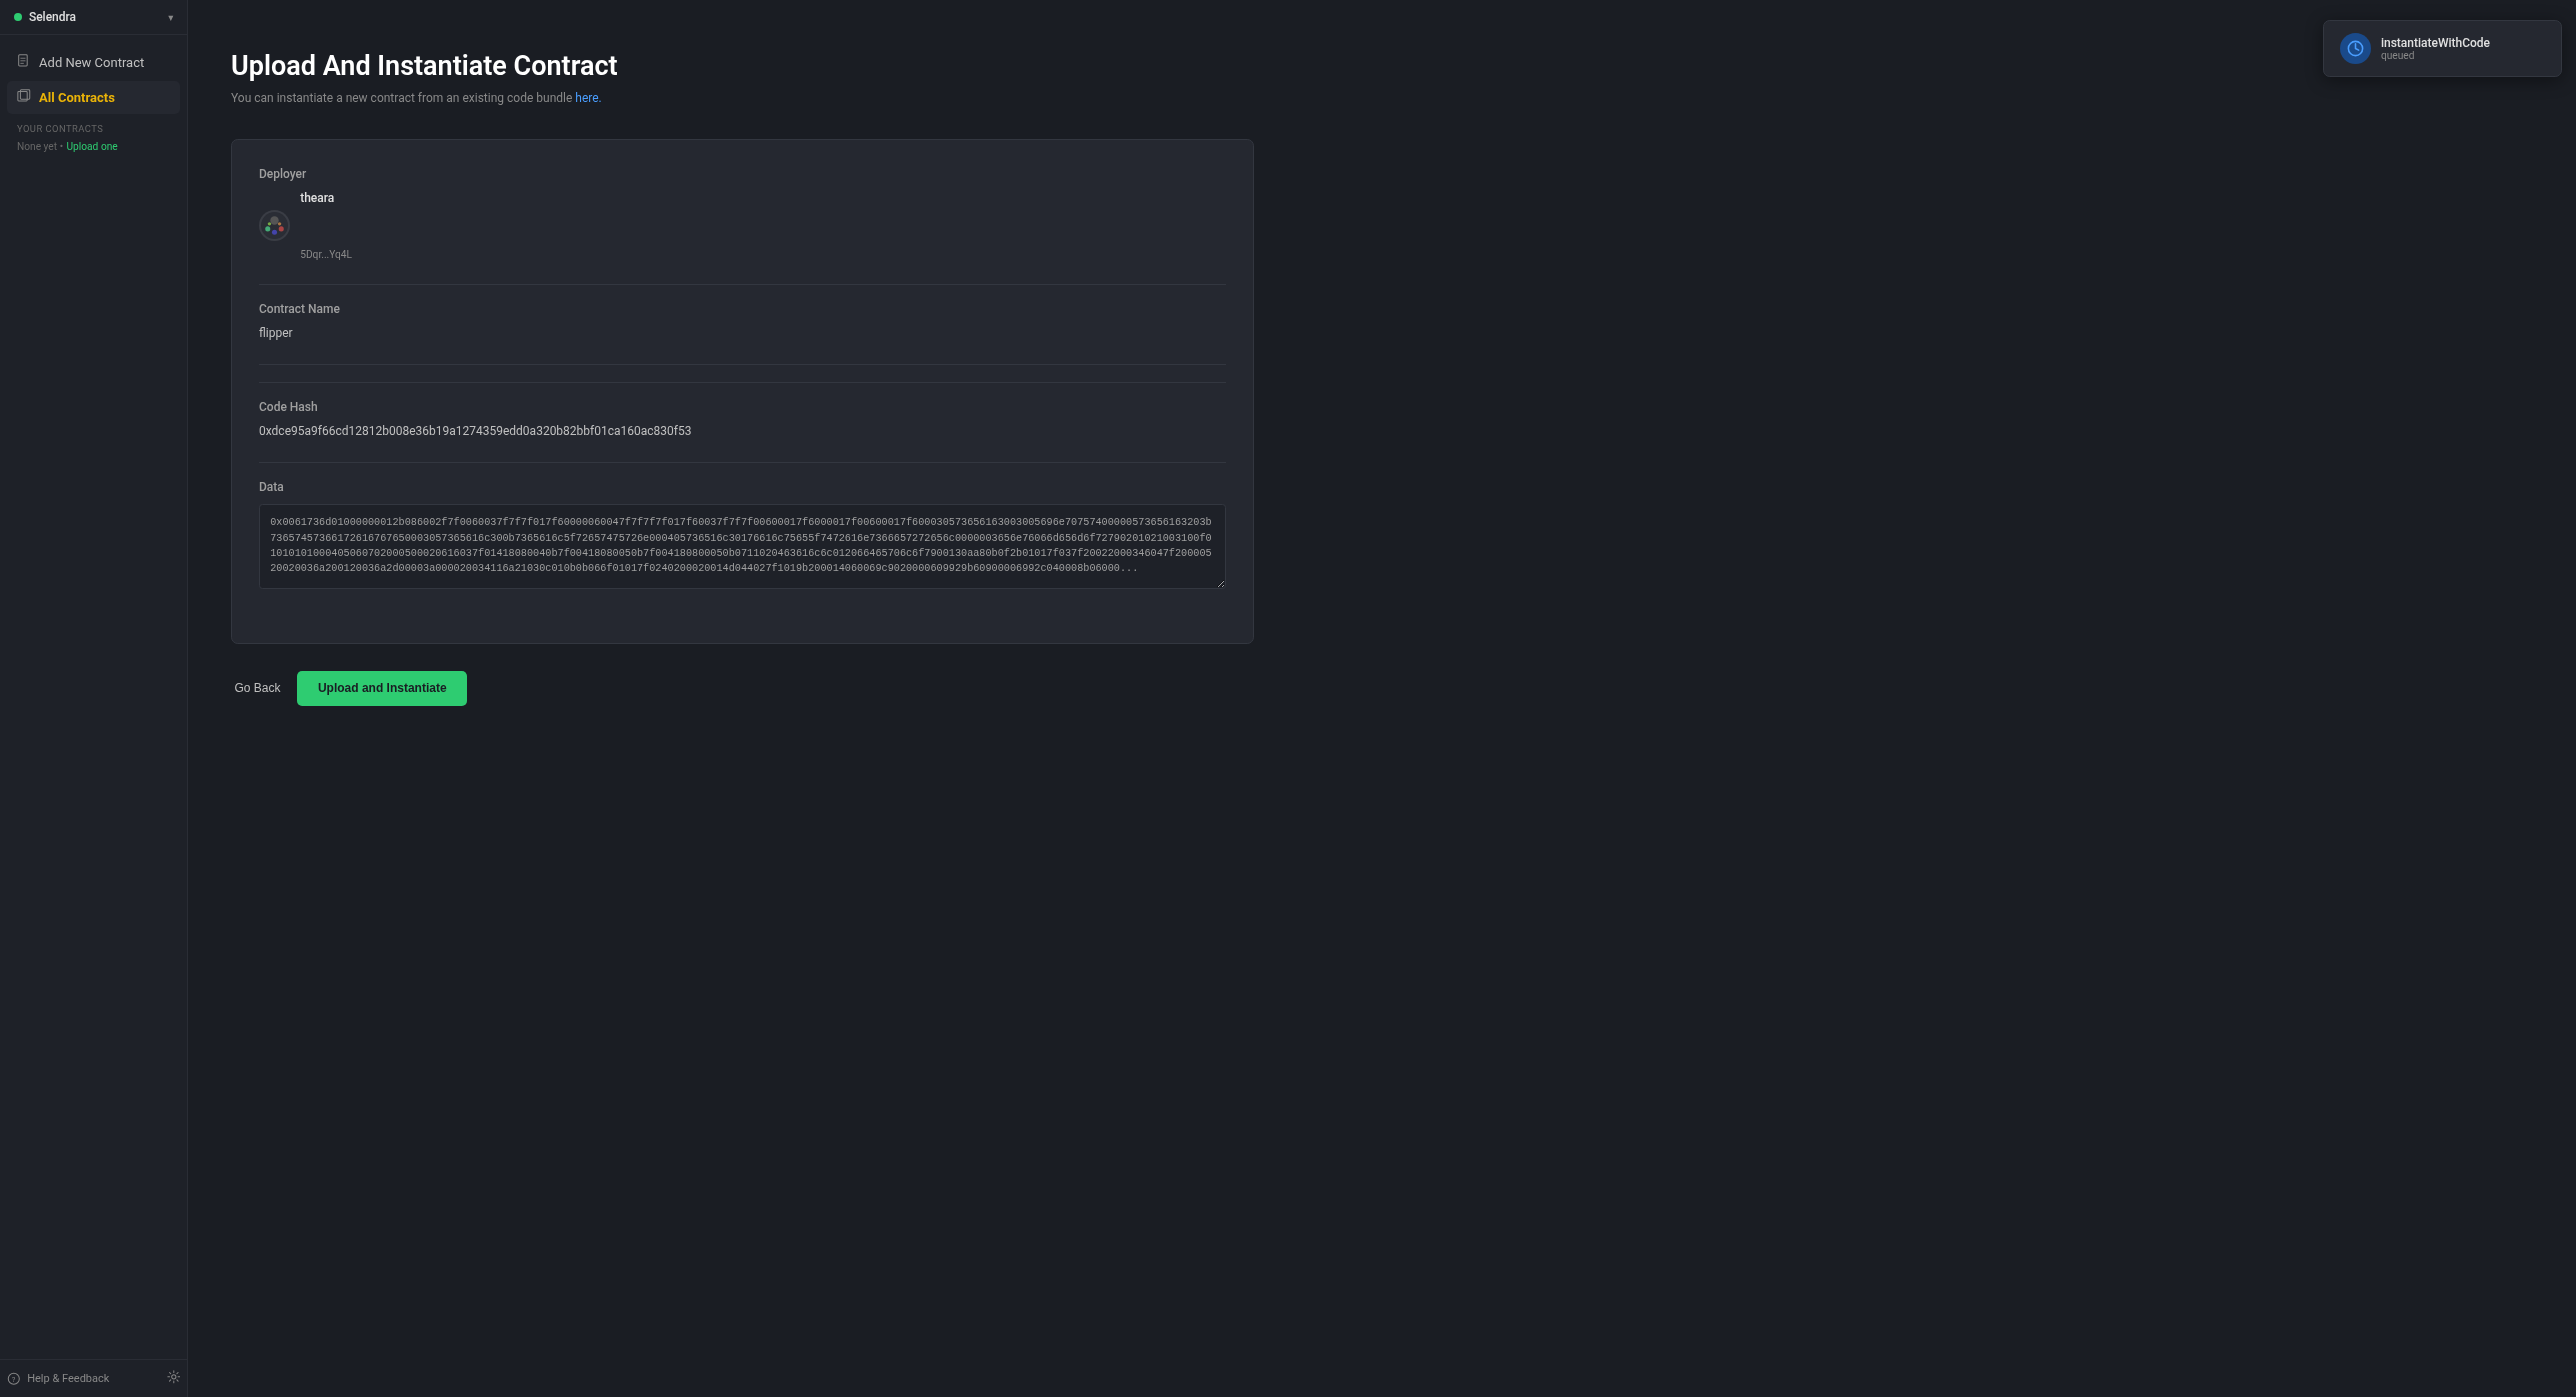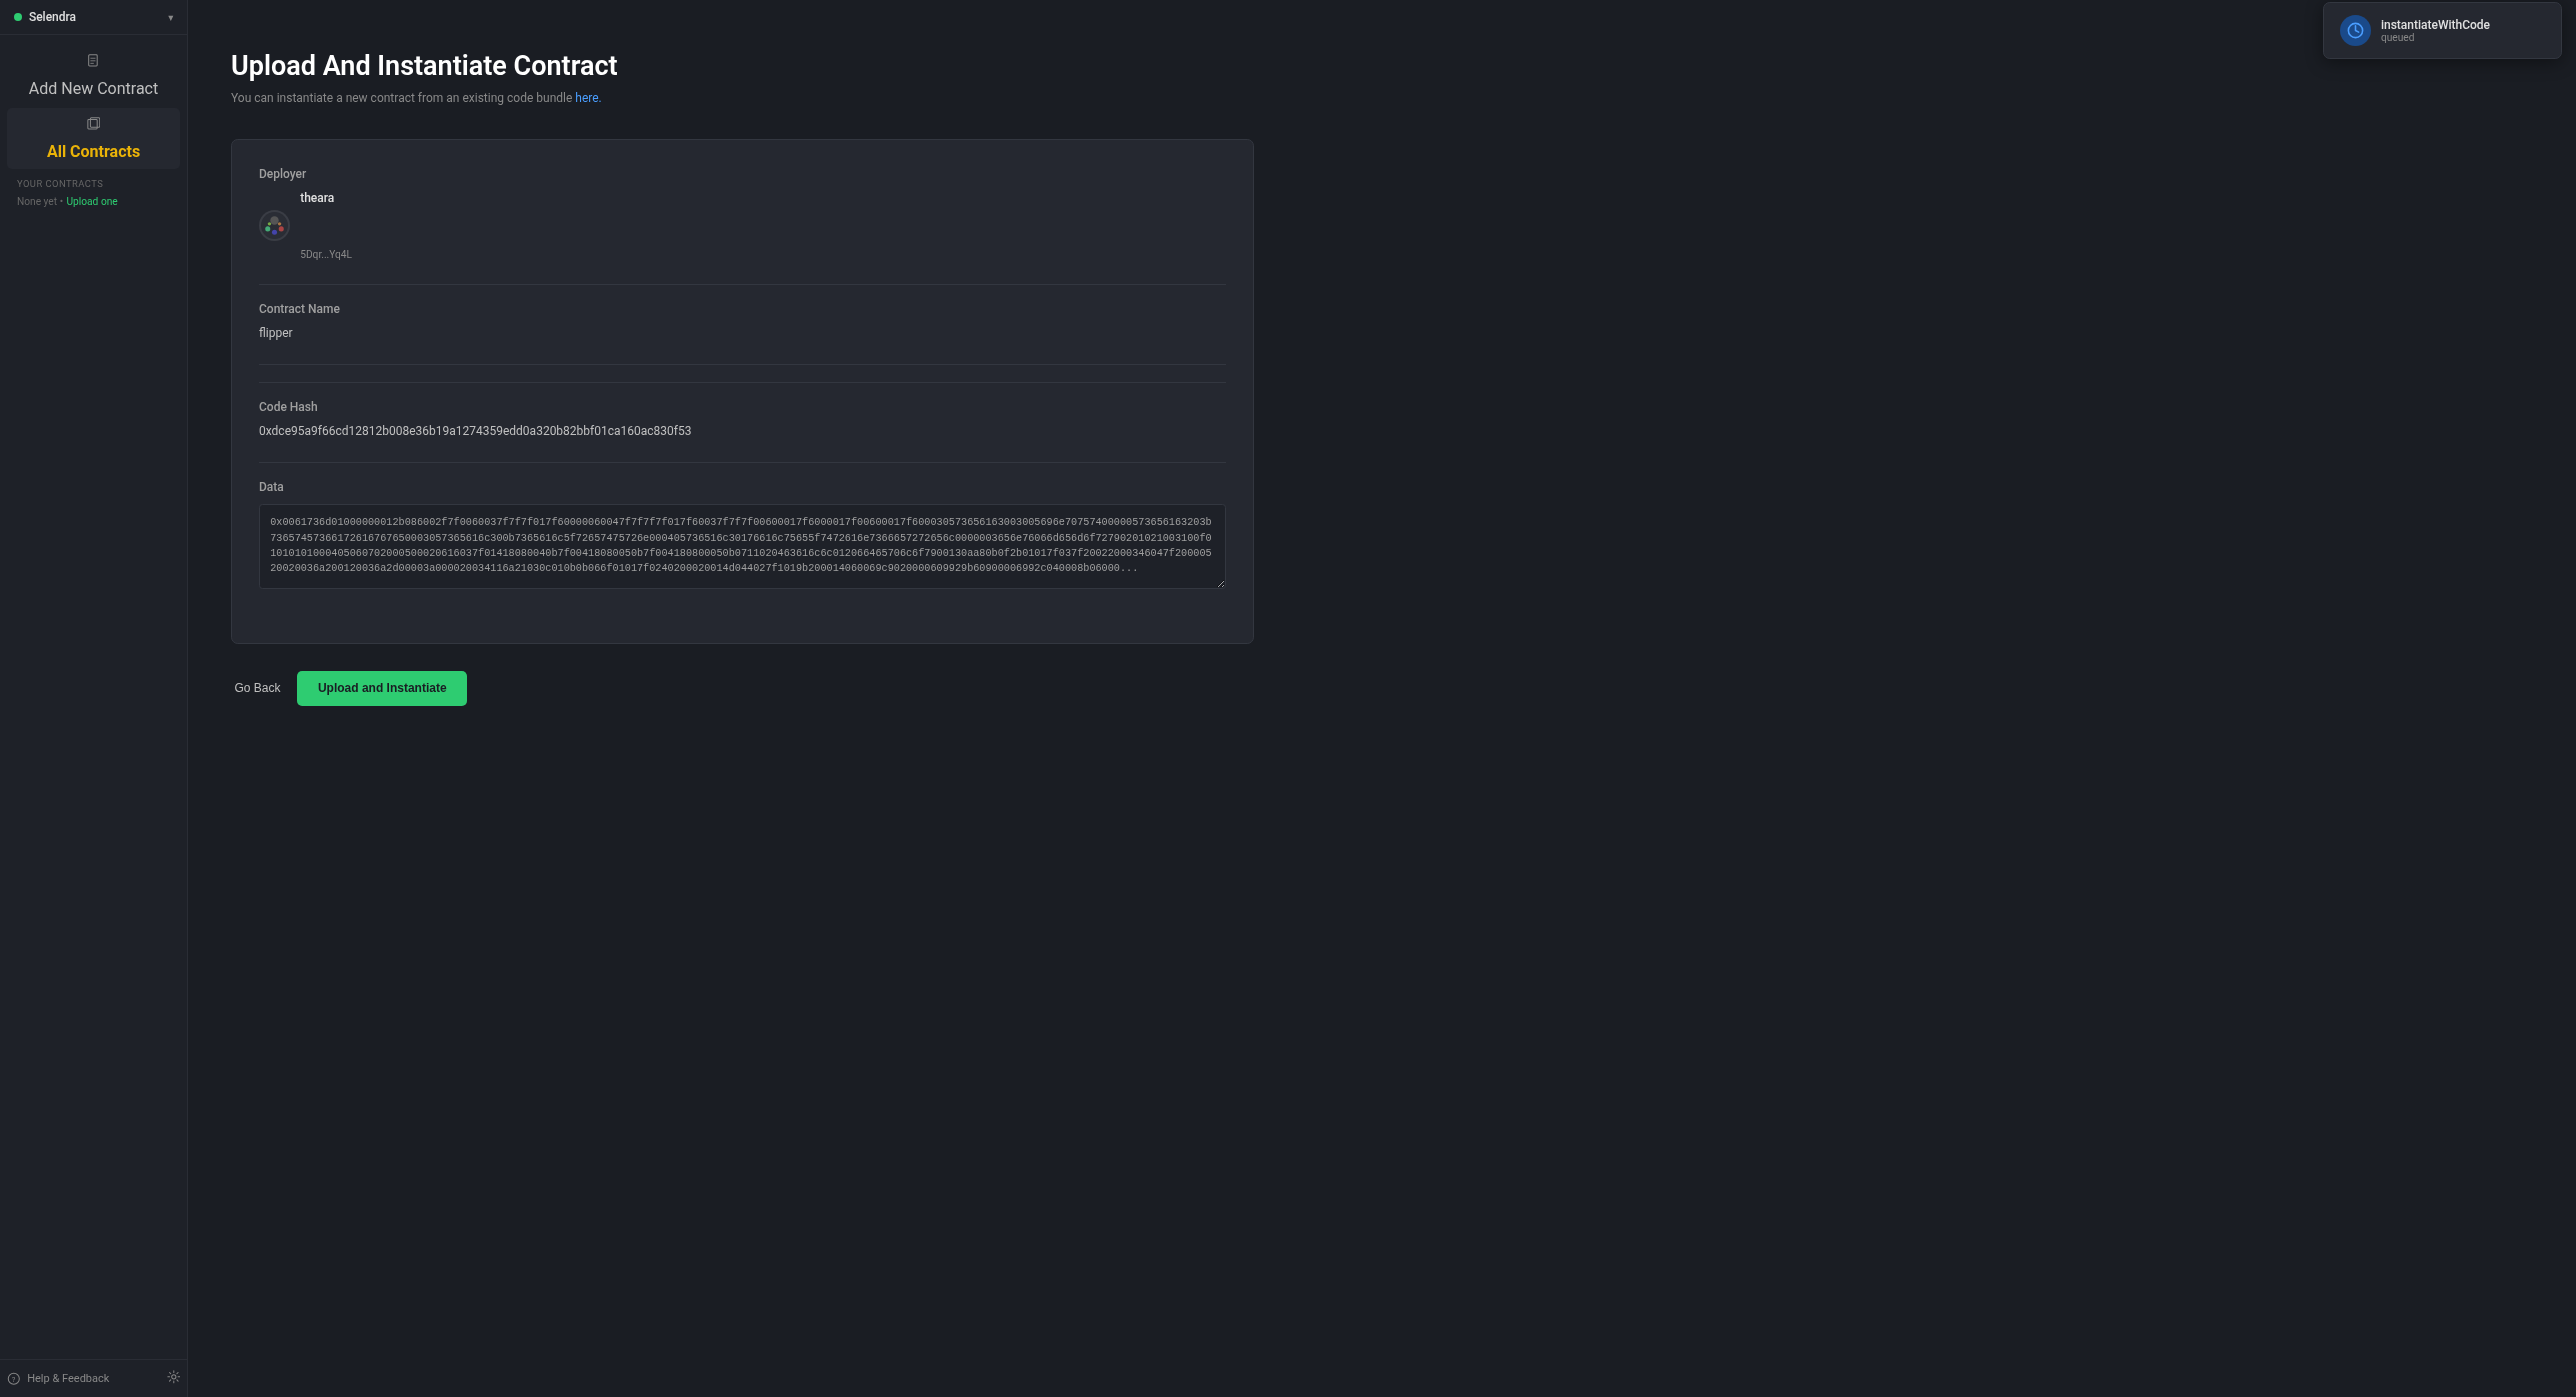--- a/index.html
+++ b/index.html
@@ -55,24 +55,23 @@
       padding: 10.2px 6.8px;
       flex: 1;
     }
     .sidebar-item {
       display: flex;
       align-items: center;
       gap: 8.5px;
       padding: 8.5px 10.2px;
       border-radius: 5.1px;
       cursor: pointer;
-      font-size: 16px;
+      font-size: 13px;
       color: #c0c0c0;
       margin-bottom: 1.7px;
-      flex-direction: column;
     }
     .sidebar-item.active {
       background: #252830;
       color: #eab308;
       font-weight: bold;
     }
     .sidebar-item-icon {
       font-size: 13.6px;
       color: #888;
     }
@@ -247,21 +246,21 @@
       color: #1a1d23;
       font-size: 12px;
       font-weight: 600;
       padding: 10.2px 20.5px;
       cursor: pointer;
     }
 
     
     .toast {
       position: fixed;
-      top: 2px;
+      top: 20px;
       right: 13.6px;
       background: #252830;
       border: 0.9px solid #333740;
       border-radius: 6.8px;
       padding: 12px 15.3px;
       display: flex;
       align-items: center;
       gap: 10.2px;
       min-width: 239px;
       box-shadow: 0 3.4px 17px rgba(0,0,0,0.4);

